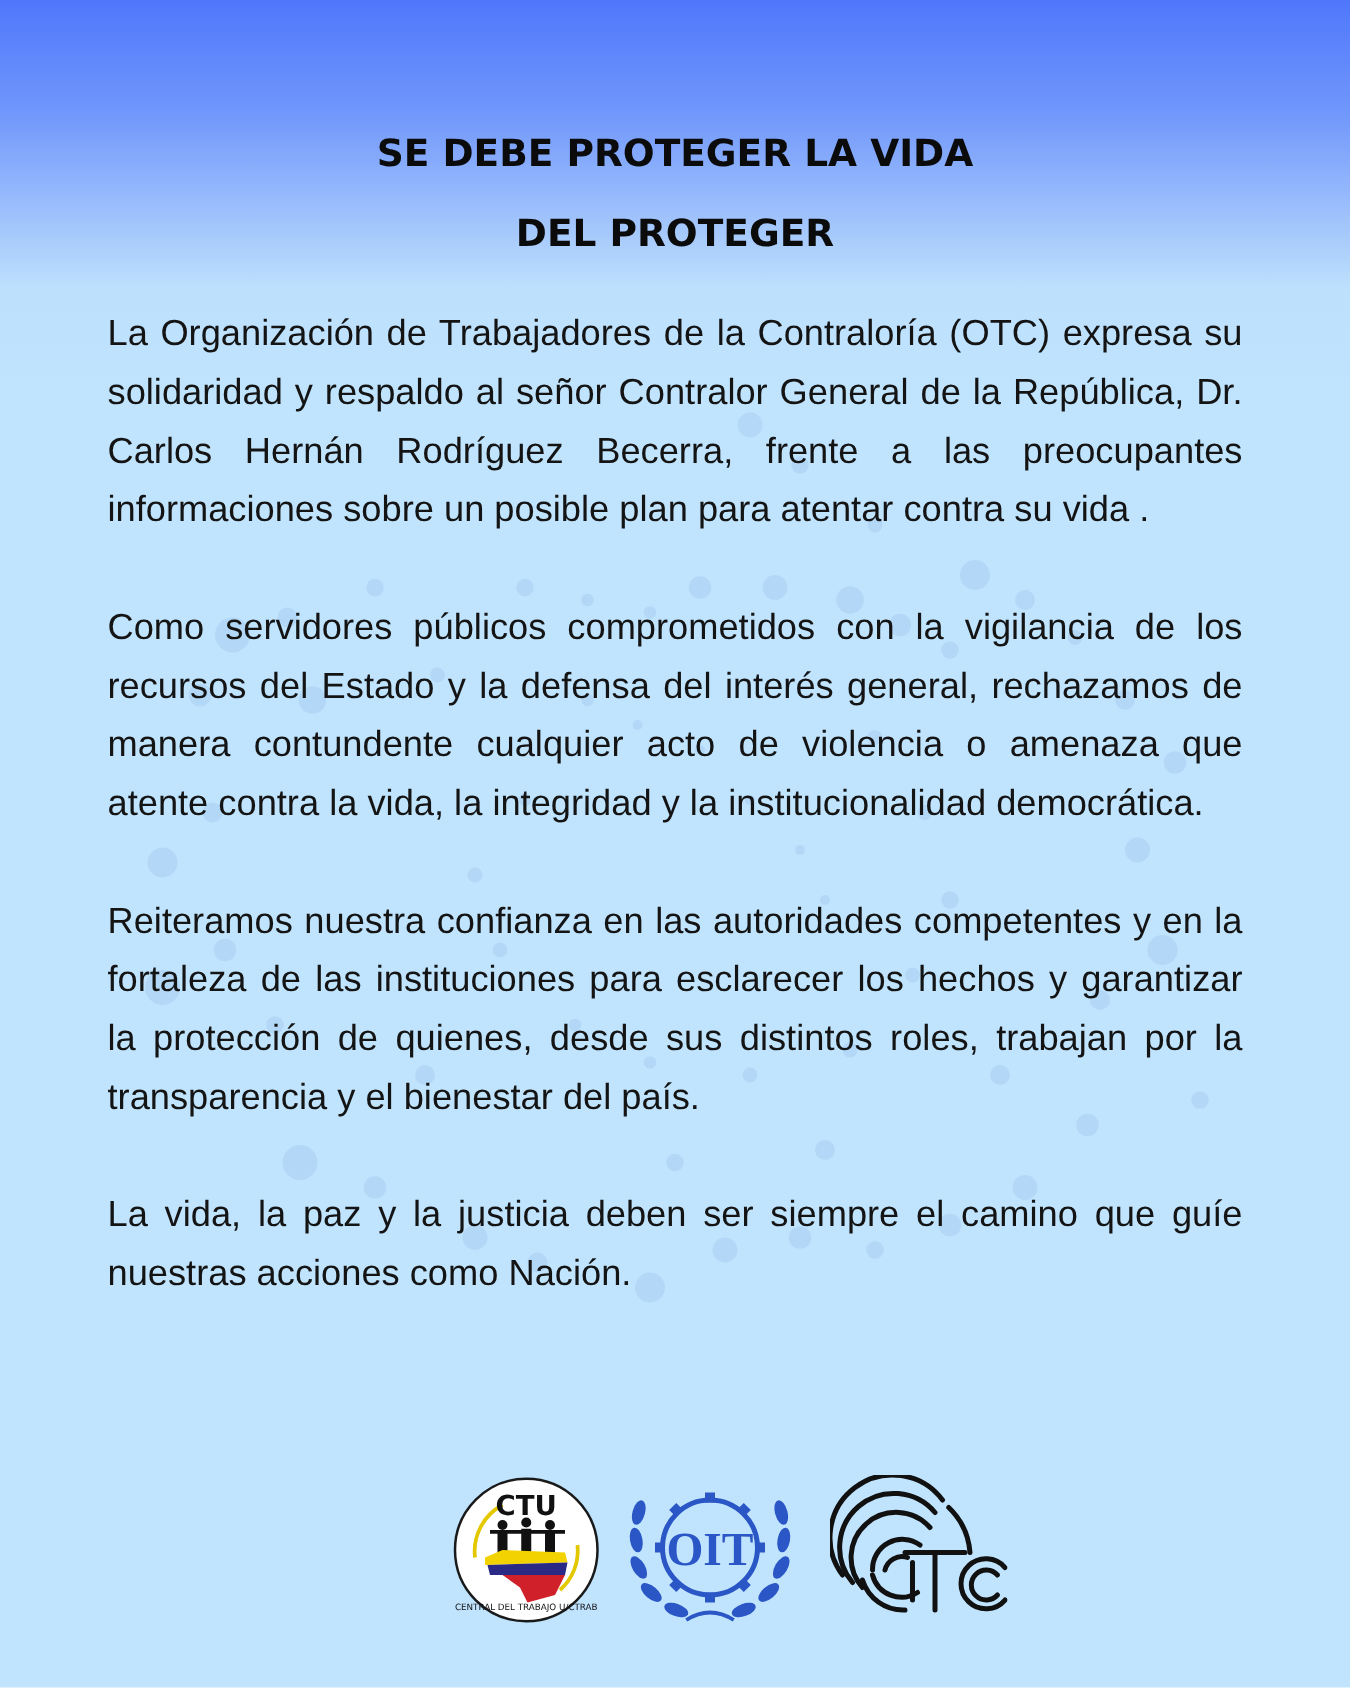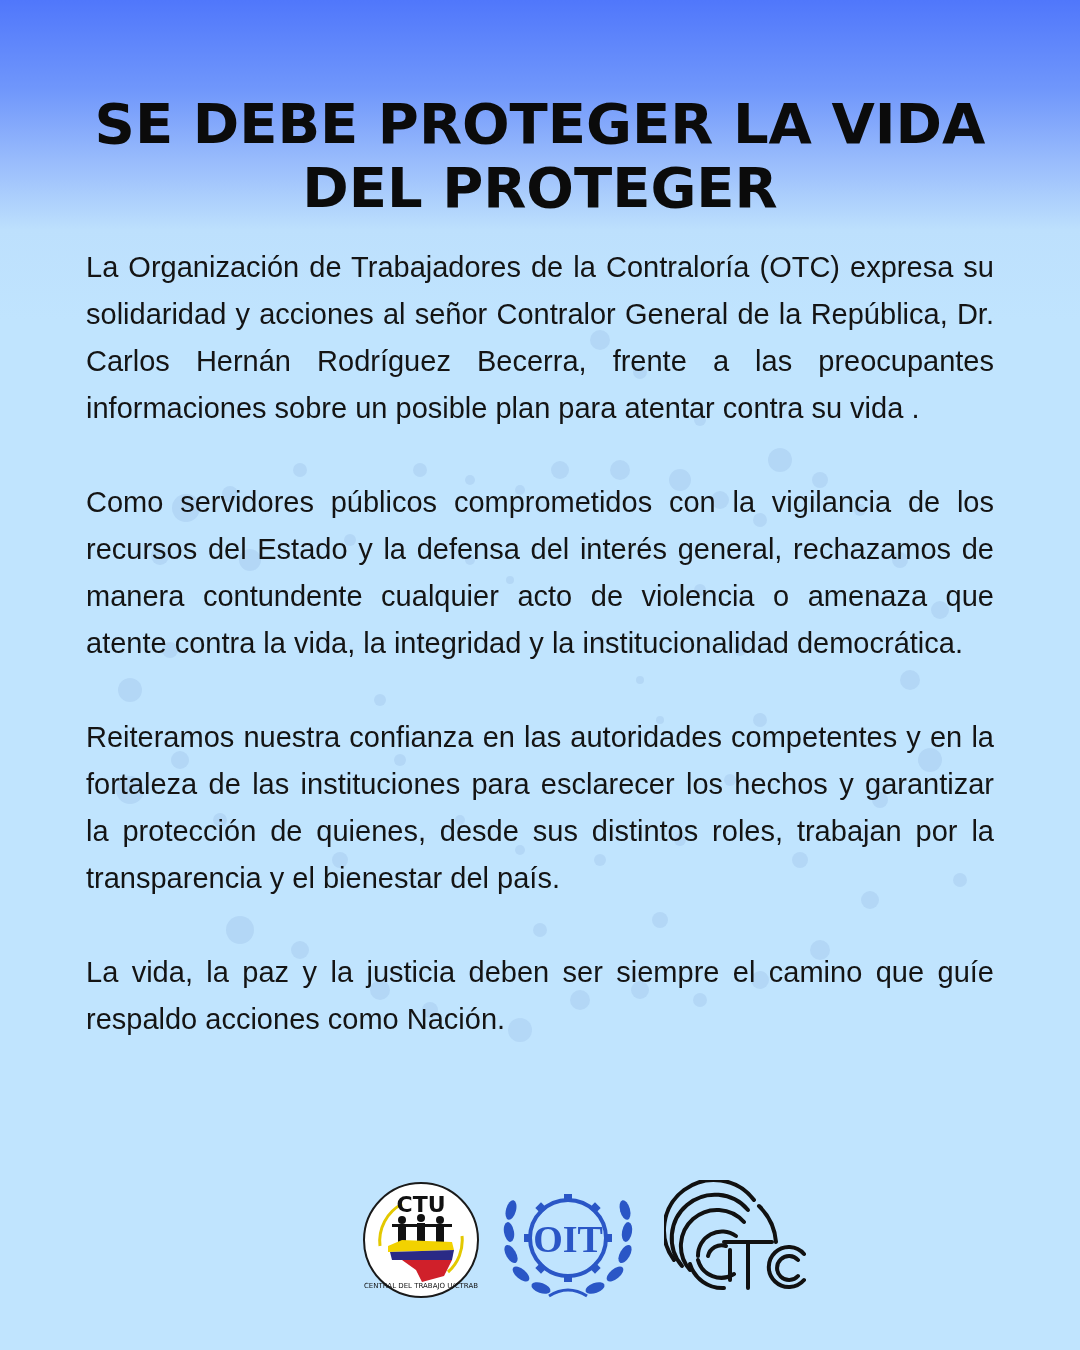--- a/index.html
+++ b/index.html
@@ -5,21 +5,21 @@
   html, body { margin: 0; padding: 0; }
   body {
     width: 1080px; height: 1350px; position: relative; overflow: hidden;
     background: linear-gradient(to bottom, #5077fb 0px, #7097fb 90px, #98bbfc 160px, #bde0fd 230px, #c0e4fe 320px, #c0e4fe 1350px);
     font-family: "Liberation Sans", sans-serif;
   }
   .dots { position: absolute; left: 0; top: 0; width: 1080px; height: 1350px; pointer-events: none; }
   .title {
     position: absolute; top: 92px; left: 0; width: 1080px;
     text-align: center; font-family: "DejaVu Sans", sans-serif; font-weight: bold;
-    font-size: 56px; line-height: 64px; color: #0b0b0b; letter-spacing: 0px;
+    font-size: 30px; line-height: 64px; color: #0b0b0b; letter-spacing: 0px;
   }
   .title div { display: block; }
   .body-text {
     position: absolute; left: 86px; top: 244px; width: 908px;
     font-family: "Liberation Sans", sans-serif; font-size: 29px; line-height: 47px;
     color: #141414; text-align: justify;
   }
   .body-text p { margin: 0 0 47px 0; text-align-last: left; }
   .logos { position: absolute; top: 1180px; left: 0; width: 1080px; height: 130px; margin-left: 48px; }
   .logo { position: absolute; top: 0; }
@@ -94,24 +94,24 @@
       <circle cx="800" cy="860" r="8"></circle>
   </g>
 </svg>
 
 <div class="title">
   <div>SE DEBE PROTEGER LA VIDA</div>
   <div>DEL PROTEGER</div>
 </div>
 
 <div class="body-text">
-  <p>La Organización de Trabajadores de la Contraloría (OTC) expresa su solidaridad y acciones al señor Contralor General de la República, Dr. Carlos Hernán Rodríguez Becerra, frente a las preocupantes informaciones sobre un posible plan para atentar contra su vida .</p>
+  <p>La Organización de Trabajadores de la Contraloría (OTC) expresa su solidaridad y respaldo al señor Contralor General de la República, Dr. Carlos Hernán Rodríguez Becerra, frente a las preocupantes informaciones sobre un posible plan para atentar contra su vida .</p>
   <p>Como servidores públicos comprometidos con la vigilancia de los recursos del Estado y la defensa del interés general, rechazamos de manera contundente cualquier acto de violencia o amenaza que atente contra la vida, la integridad y la institucionalidad democrática.</p>
   <p>Reiteramos nuestra confianza en las autoridades competentes y en la fortaleza de las instituciones para esclarecer los hechos y garantizar la protección de quienes, desde sus distintos roles, trabajan por la transparencia y el bienestar del país.</p>
-  <p>La vida, la paz y la justicia deben ser siempre el camino que guíe respaldo acciones como Nación.</p>
+  <p>La vida, la paz y la justicia deben ser siempre el camino que guíe nuestras acciones como Nación.</p>
 </div>
 
 <div class="logos">
 
   <svg class="logo" style="left:314px;" width="118" height="120" viewBox="0 0 118 120">
     <circle cx="59" cy="60" r="57" fill="#ffffff" stroke="#1a1a1a" stroke-width="2"></circle>
     <path d="M18 66 A42 42 0 0 1 40 24" fill="none" stroke="#e3c800" stroke-width="3"></path>
     <path d="M100 56 A42 42 0 0 1 86 92" fill="none" stroke="#e3c800" stroke-width="3"></path>
     <text x="59" y="32" text-anchor="middle" font-family="DejaVu Sans, sans-serif" font-weight="bold" font-size="22" fill="#111">CTU</text>
     <g fill="#111">

